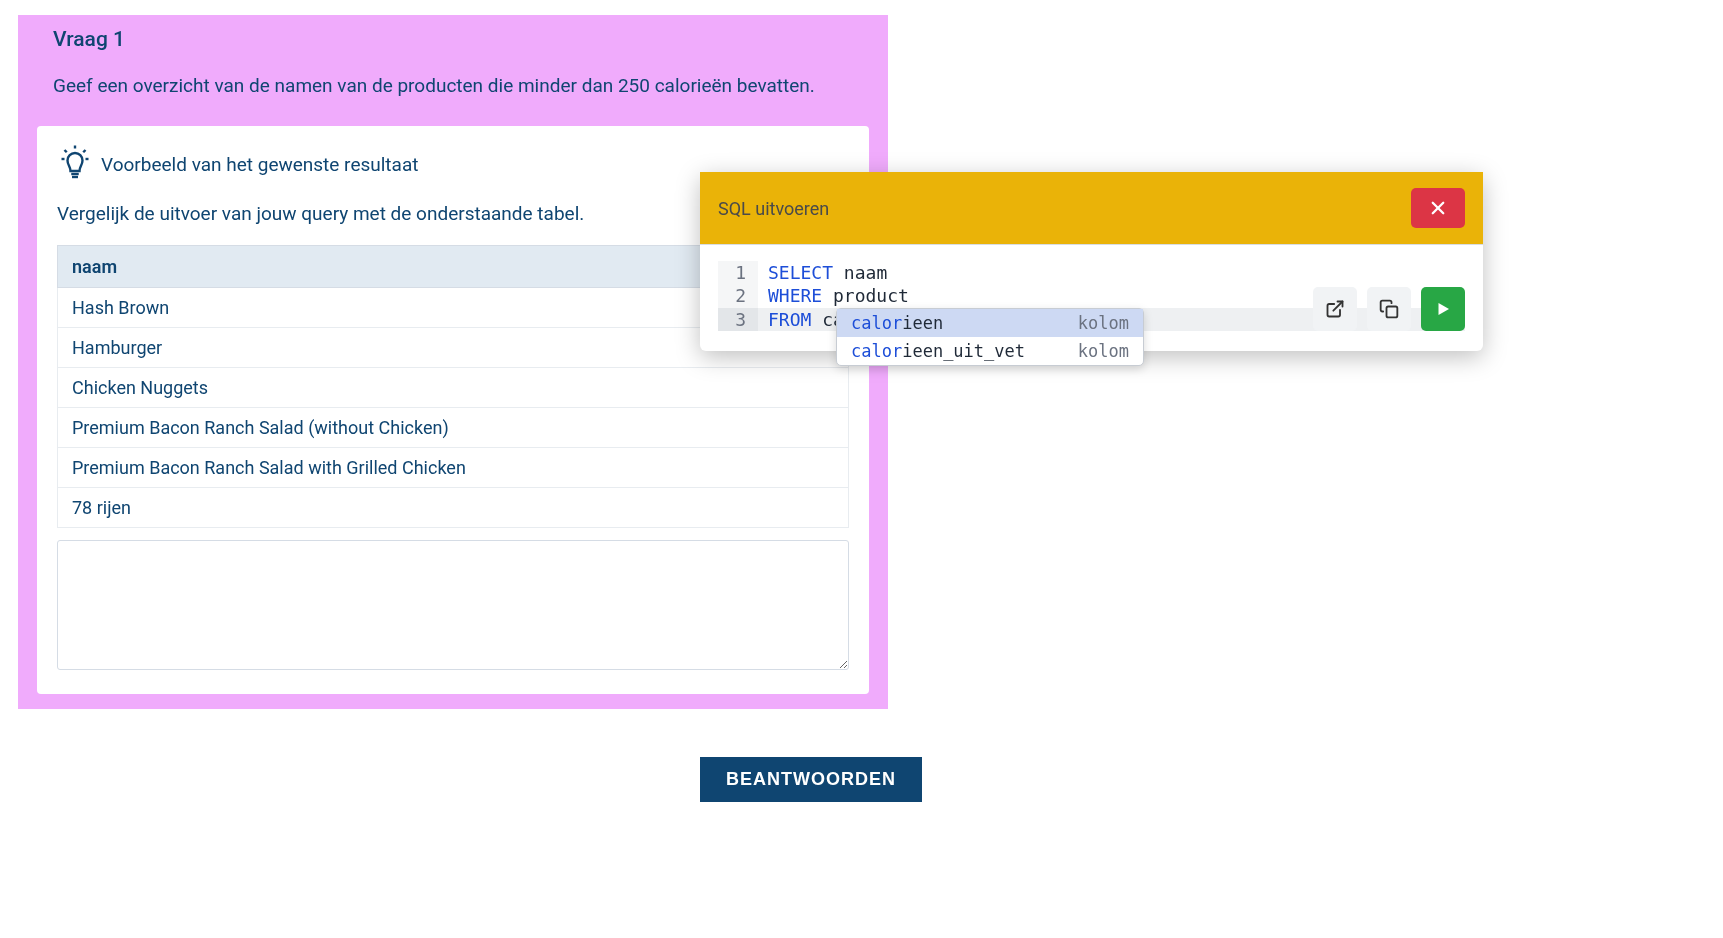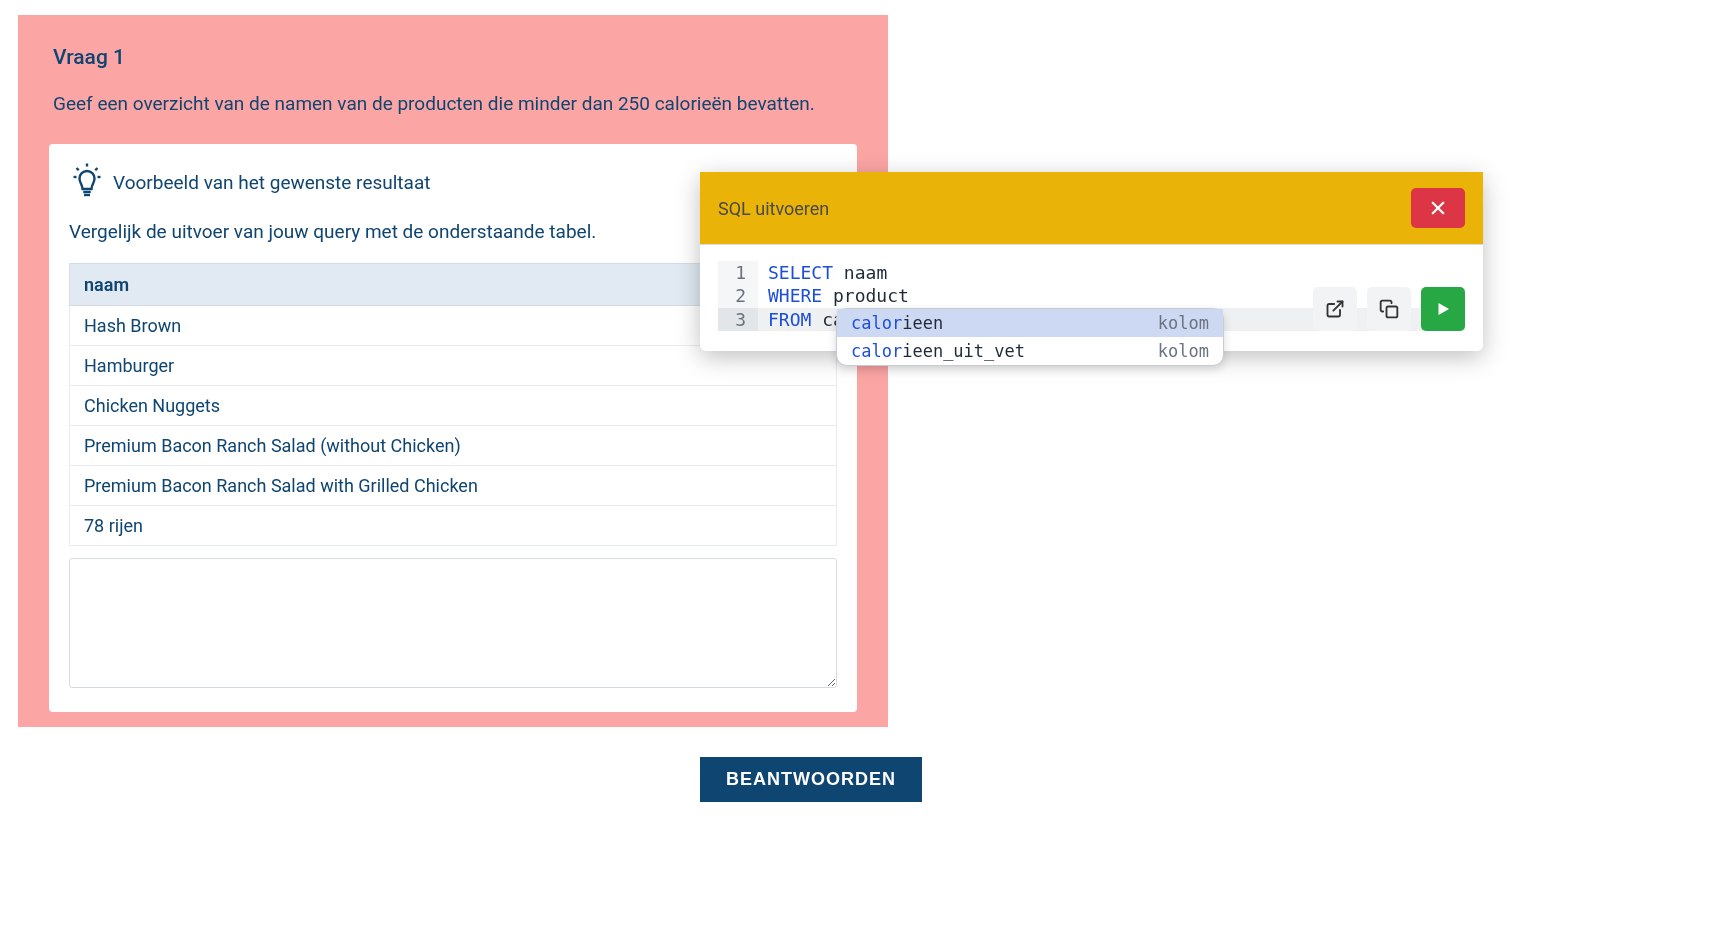--- a/index.html
+++ b/index.html
@@ -13,40 +13,40 @@
       color: #0f4571;
       position: relative;
       width: 1723px;
       height: 938px;
     }
     .question-panel {
       position: absolute;
       left: 18px;
       top: 15px;
       width: 870px;
-      background: #fca5a5;
-      padding: 30px 15px 15px 15px;
+      background: #f0abfc;
+      padding: 12px 15px 15px 15px;
     }
     .question-title {
       font-size: 21px;
       color: #0f4571;
       margin: 0 0 20px 20px;
       font-weight: 500;
     }
     .question-text {
       font-size: 19px;
       color: #0f4571;
       margin: 0 20px 25px 20px;
       line-height: 1.6;
     }
     .result-card {
       background: #ffffff;
       border-radius: 4px;
       padding: 18px 20px 20px 20px;
-      margin: 0 16px;
+      margin: 0 4px;
     }
     .example-header {
       display: flex;
       align-items: center;
       margin-bottom: 18px;
     }
     .bulb-icon {
       margin-right: 8px;
     }
     .example-label {
@@ -178,24 +178,24 @@
       height: 20px;
       background: #000000;
       vertical-align: middle;
       margin-left: 1px;
       border-right: 1px solid #000;
     }
     .autocomplete {
       position: absolute;
       left: 136px;
       top: 63px;
-      width: 388px;
+      width: 308px;
       background: #ffffff;
       border: 1px solid #c7ccd3;
-      border-radius: 11px;
+      border-radius: 5px;
       box-shadow: 0 3px 10px rgba(0,0,0,0.15);
       font-family: "Consolas", "Monaco", monospace;
       font-size: 17px;
       z-index: 10;
     }
     .ac-row {
       display: flex;
       justify-content: space-between;
       padding: 4px 14px;
       cursor: pointer;

